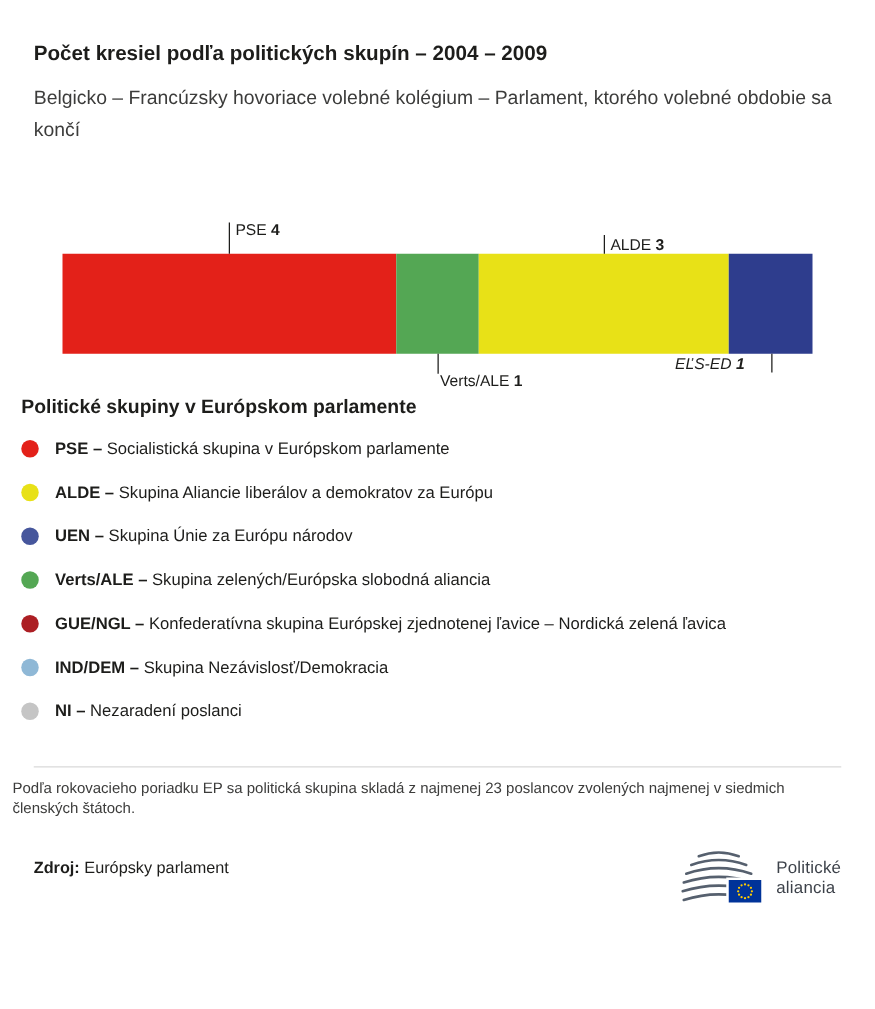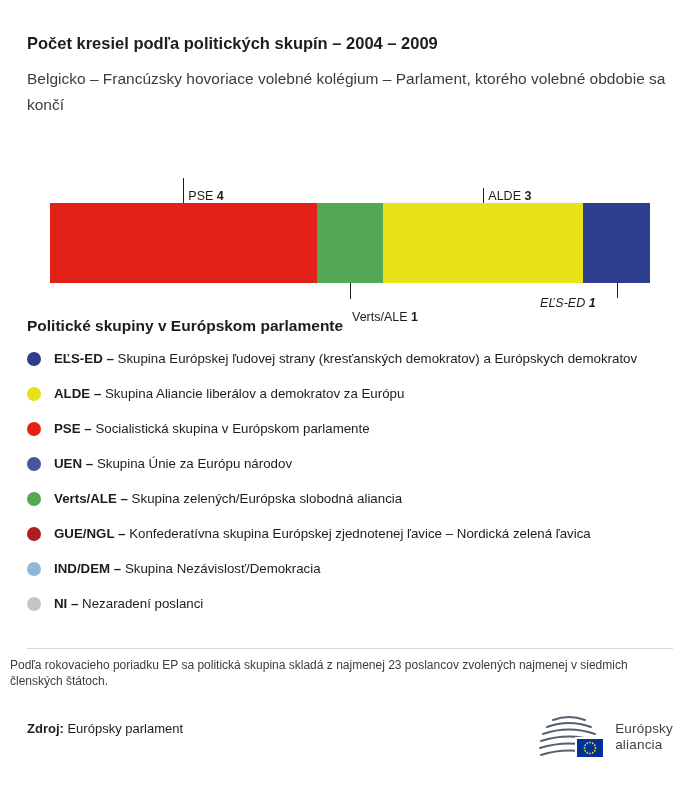--- a/index.html
+++ b/index.html
@@ -24,21 +24,21 @@
   }
 
   
   .chart-area { position: relative; width: 600px; margin: 58px auto 0; height: 137px; }
   .bar { position: absolute; top: 27px; left: 0; right: 0; height: 80px; display: flex; }
   .segment { height: 100%; }
   .callout { position: absolute; width: 0; }
   .callout.above { top: 0; height: 27px; }
   .callout.below { top: 107px; height: 30px; }
   .cline { position: absolute; left: 0; width: 1px; background: #1d1d1b; }
-  .clabel { position: absolute; white-space: nowrap; font-size: 12.5px; color: #1d1d1b; margin-top: 12px; }
+  .clabel { position: absolute; white-space: nowrap; font-size: 12.5px; color: #1d1d1b; }
   .c0 .cline { top: 2px; bottom: 0; }
   .c0 .clabel { top: 1px; left: 5px; }
   .c2 .cline { top: 12px; bottom: 0; }
   .c2 .clabel { top: auto; bottom: 0; left: 5px; }
   .c1 .cline { top: 0; height: 16px; }
   .c1 .clabel { top: 15px; left: 2px; }
   .c3 .cline { top: 0; height: 15px; }
   .c3 .clabel { top: 1px; right: 21px; font-style: italic; }
 
   
@@ -46,21 +46,21 @@
   .divider-line { position: absolute; top: 22px; left: 0; right: 0; height: 1px; background: #cccccc; }
   .total-label {
     position: absolute; left: 50%; transform: translateX(-50%); top: 0;
     background: #ffffff; padding: 0 18px;
     font-family: "DejaVu Sans Mono", "Liberation Mono", monospace;
     font-weight: 700; font-size: 15px; line-height: 21px;
     white-space: pre-line; color: #1d1d1b;
   }
 
   
-  .legend { margin: 4px 27px 0; }
+  .legend { margin: 4px 17px 0; }
   .legend-title { font-size: 15.5px; font-weight: 700; color: #1d1d1b; }
   .legend-list { list-style: none; margin-top: 16px; }
   .legend-item { display: flex; align-items: flex-start; margin-bottom: 20px; font-size: 13.3px; color: #1d1d1b; }
   .dot { width: 14px; height: 14px; border-radius: 50%; flex: 0 0 14px; margin-right: 13px; margin-top: 1px; }
   .legend-item .abbr { font-weight: 700; }
 
   
   .footnote-sep { height: 1px; background: #d9d9d9; margin: 37px 27px 0; }
   .footnote { margin: 9px 10px 0; font-size: 12px; line-height: 15.5px; color: #3c3c3b; max-width: 648px; }
 
@@ -103,30 +103,26 @@
         <span class="cline"></span>
         <span class="clabel"><span class="cname">EĽS-ED</span> <b class="cval">1</b></span>
       </div>
     </div>
 
 
   <section class="legend">
     <h2 class="legend-title">Politické skupiny v Európskom parlamente</h2>
     <ul class="legend-list">
         <li class="legend-item">
-          <span class="dot" style="background: rgb(46, 61, 141);"></span>
-          <span class="ltext"><b class="abbr">EĽS-ED –</b> <span class="desc">Skupina Európskej ľudovej strany (kresťanských demokratov) a Európskych demokratov</span></span>
+          <span class="dot" style="background: rgb(227, 33, 25);"></span>
+          <span class="ltext"><b class="abbr">PSE –</b> <span class="desc">Socialistická skupina v Európskom parlamente</span></span>
         </li>
         <li class="legend-item">
           <span class="dot" style="background: rgb(232, 225, 23);"></span>
           <span class="ltext"><b class="abbr">ALDE –</b> <span class="desc">Skupina Aliancie liberálov a demokratov za Európu</span></span>
-        </li>
-        <li class="legend-item">
-          <span class="dot" style="background: rgb(227, 33, 25);"></span>
-          <span class="ltext"><b class="abbr">PSE –</b> <span class="desc">Socialistická skupina v Európskom parlamente</span></span>
         </li>
         <li class="legend-item">
           <span class="dot" style="background: rgb(70, 86, 156);"></span>
           <span class="ltext"><b class="abbr">UEN –</b> <span class="desc">Skupina Únie za Európu národov</span></span>
         </li>
         <li class="legend-item">
           <span class="dot" style="background: rgb(84, 167, 84);"></span>
           <span class="ltext"><b class="abbr">Verts/ALE –</b> <span class="desc">Skupina zelených/Európska slobodná aliancia</span></span>
         </li>
         <li class="legend-item">
@@ -173,19 +169,19 @@
             <circle cx="45.5" cy="33" r="0.9"></circle>
               <circle cx="46.24" cy="30.25" r="0.9"></circle>
             <circle cx="48.25" cy="28.24" r="0.9"></circle>
               <circle cx="51" cy="27.5" r="0.9"></circle>
             <circle cx="53.75" cy="28.24" r="0.9"></circle>
               <circle cx="55.76" cy="30.25" r="0.9"></circle>
           </g>
         </g>
       </svg>
       <div class="logo-text">
-        <div>Európsky</div>
+        <div>Politické</div>
         <div>aliancia</div>
       </div>
     </div>
   </div>
 
 </div>
 
 </body></html>

